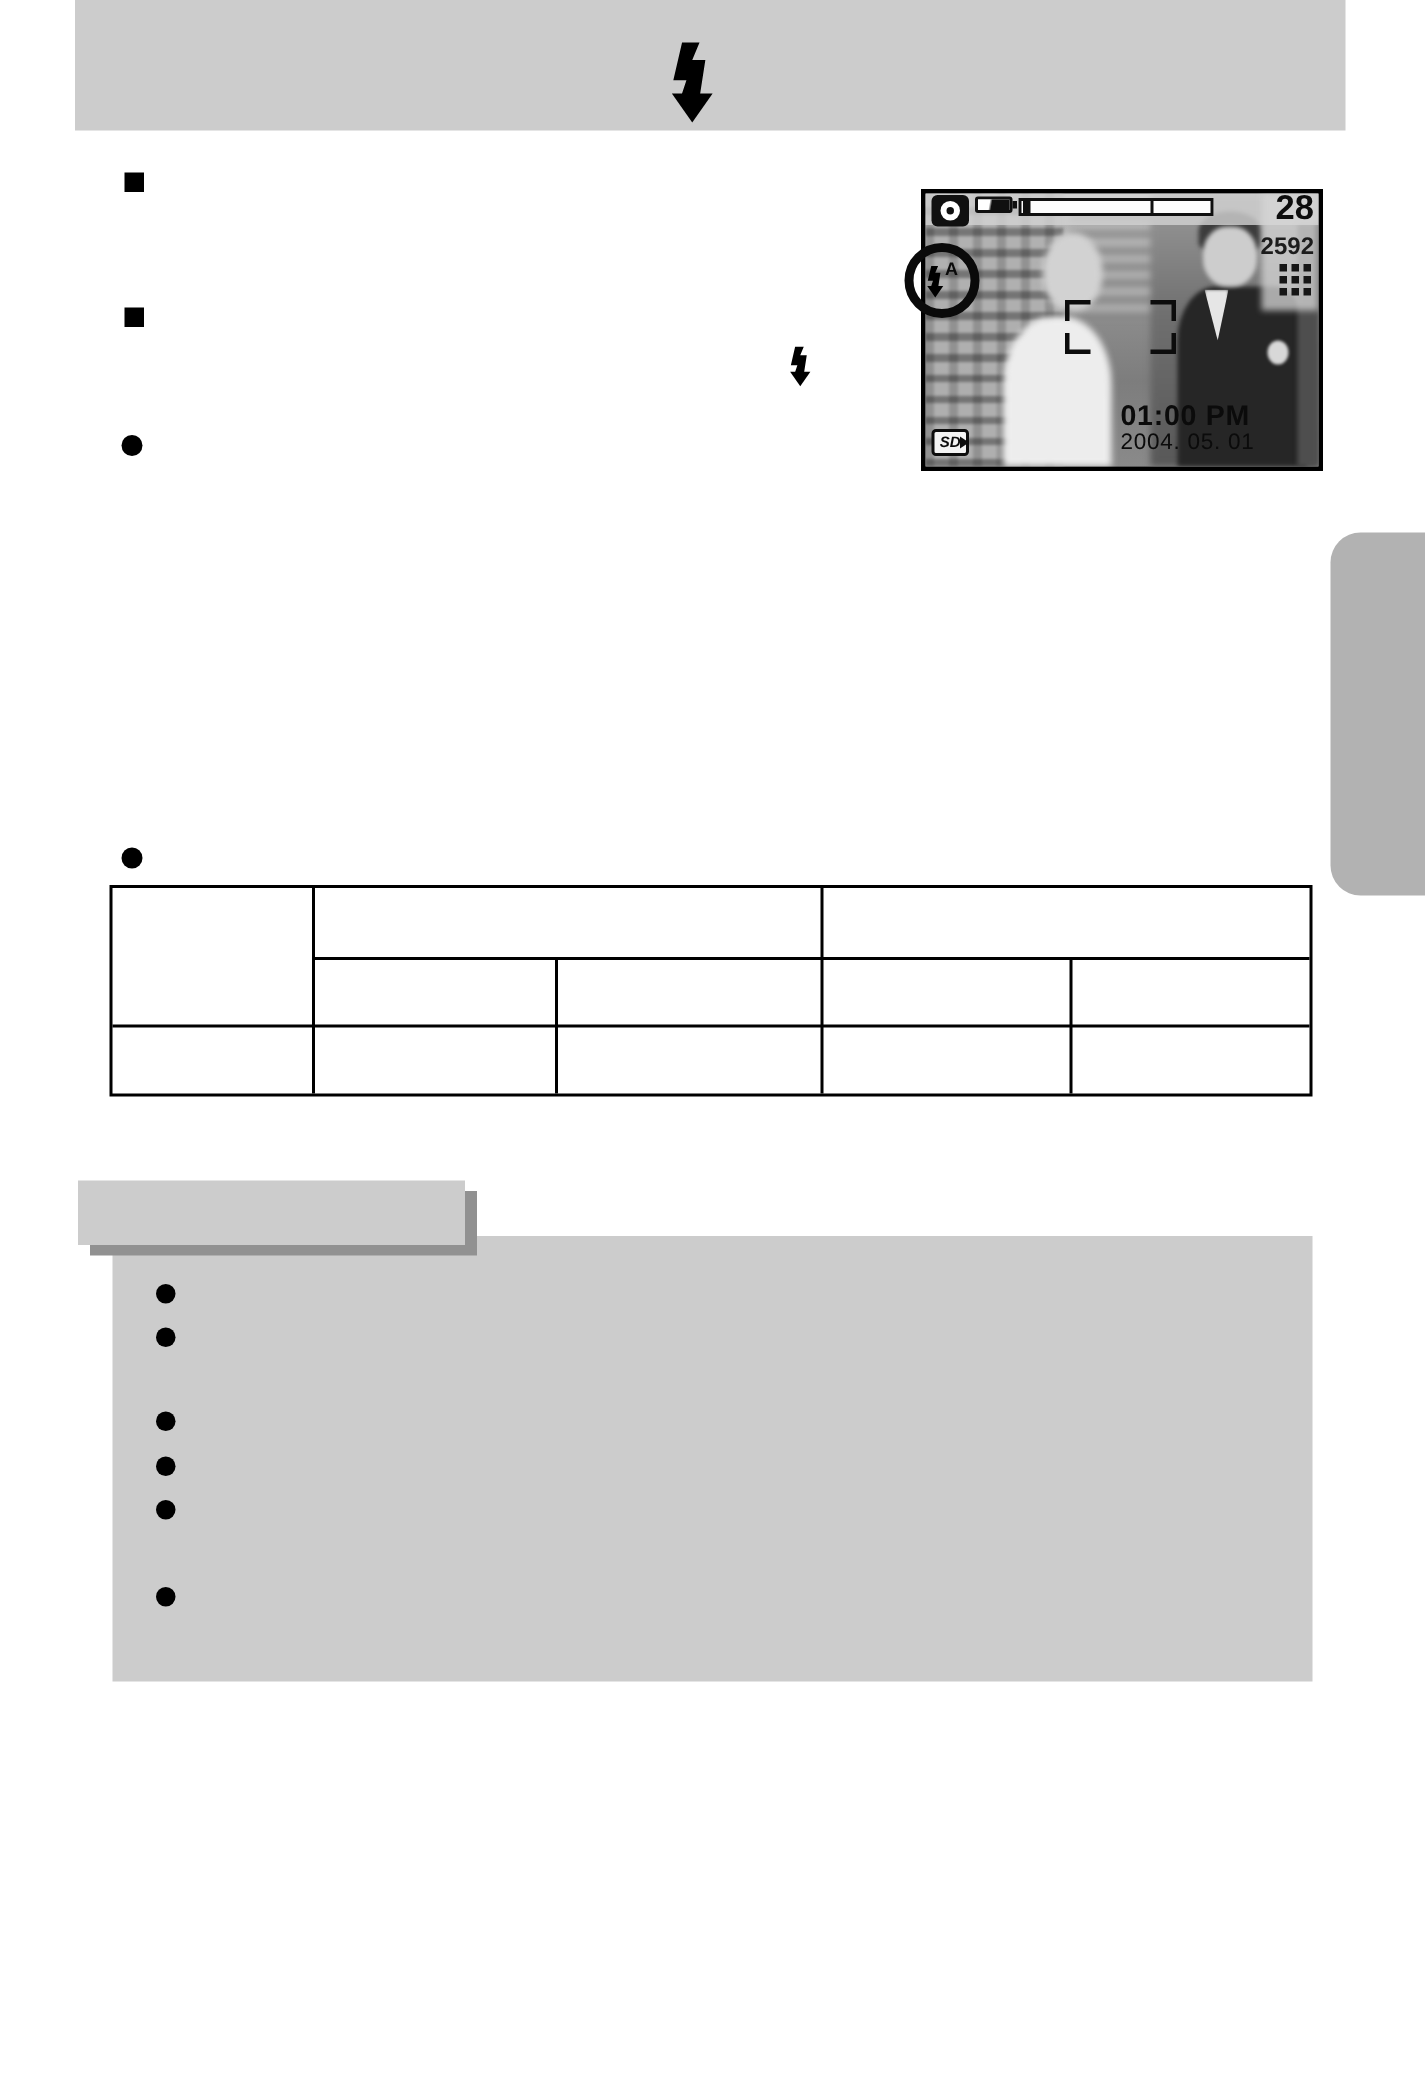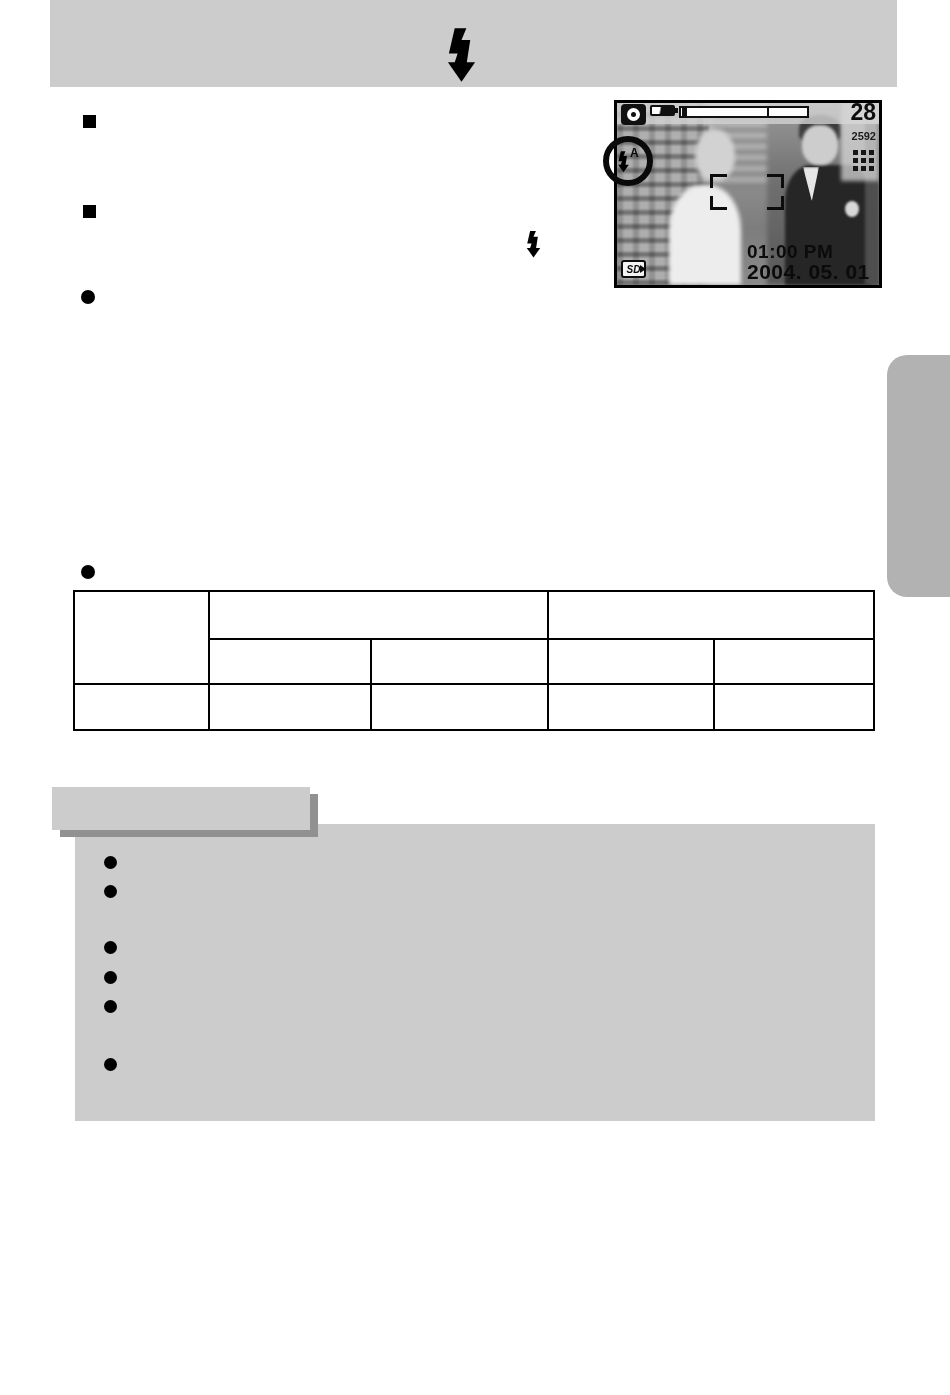--- a/index.html
+++ b/index.html
@@ -9,21 +9,21 @@
   
   .header-bar{position:absolute;left:50px;top:0;width:847px;height:87px;background:#cccccc;}
   .header-bolt{position:absolute;left:395px;top:28px;width:33px;height:55px;}
 
   
   .sq-bullet{position:absolute;width:13px;height:13px;background:#000;}
   .dot-bullet{position:absolute;width:14px;height:14px;border-radius:50%;background:#000;}
   .inline-bolt{position:absolute;left:525px;top:231px;width:17px;height:27px;}
 
   
-  .lcd{position:absolute;left:614px;top:100px;width:268px;height:188px;
+  .lcd{position:absolute;left:614px;top:126px;width:268px;height:188px;
        border:3px solid #000;box-sizing:border-box;background:#8f8f8f;}
   .lcd .photo{position:absolute;inset:0;overflow:hidden;}
   .ph{position:absolute;}
   .ph-base{inset:0;background:linear-gradient(180deg,#cdcdcd 0px,#b8b8b8 22px,#a2a2a2 42px,#8e8e8e 75px,#7d7d7d 125px,#8a8a8a 182px);}
   .ph-building{left:0;top:0;width:92px;height:182px;filter:blur(1px);opacity:.95;
       background:#9d9d9d;
       background-image:repeating-linear-gradient(0deg,rgba(70,70,70,.55) 0 5px,rgba(190,190,190,.35) 5px 14px),
                        repeating-linear-gradient(90deg,rgba(80,80,80,.45) 0 6px,rgba(200,200,200,.30) 6px 16px);}
   .ph-building2{left:96px;top:14px;width:75px;height:70px;filter:blur(2px);opacity:.8;
       background:#a8a8a8;
@@ -51,34 +51,34 @@
   .cam-icon{position:absolute;left:4px;top:1px;width:25px;height:21px;background:#101010;border-radius:4px;}
   .cam-icon .lens{position:absolute;left:6px;top:4px;width:13px;height:13px;border-radius:50%;background:#fff;}
   .cam-icon .lens::after{content:"";position:absolute;left:4px;top:4px;width:5px;height:5px;border-radius:50%;background:#101010;}
   .battery{position:absolute;left:33px;top:2px;width:25px;height:11px;border:2px solid #101010;border-radius:2px;box-sizing:border-box;background:#fff;}
   .battery::before{content:"";position:absolute;right:-5px;top:1px;width:3px;height:5px;background:#101010;}
   .battery .fill{position:absolute;inset:0;background:linear-gradient(100deg,#ffffff 0 36%,#101010 44% 100%);}
   .zoombar{position:absolute;left:62px;top:3px;width:130px;height:12px;border:2px solid #101010;box-sizing:border-box;background:#fdfdfd;}
   .zoombar .pos{position:absolute;left:1px;top:0;width:5px;height:8px;background:#101010;}
   .zoombar .divider{position:absolute;left:86px;top:0;width:2px;height:8px;background:#101010;}
   .shots{position:absolute;right:3px;top:-4px;font-size:23px;font-weight:bold;color:#0d0d0d;}
-  .resolution{position:absolute;right:3px;top:27px;font-size:11px;font-weight:bold;color:#1c1c1c;}
+  .resolution{position:absolute;right:3px;top:27px;font-size:16px;font-weight:bold;color:#1c1c1c;}
   .qdots{position:absolute;right:5px;top:47px;display:grid;grid-template-columns:repeat(3,5px);grid-auto-rows:5px;gap:3px;}
   .qdots span{background:#161616;}
   .flash-ring{position:absolute;left:-14px;top:33px;width:50px;height:50px;border:6px solid #0a0a0a;border-radius:50%;box-sizing:border-box;}
   .flash-ring svg{position:absolute;left:8px;top:9px;}
   .flash-ring .auto-a{position:absolute;left:21px;top:4px;font-size:12px;font-weight:bold;color:#0a0a0a;}
   .focus-frame{position:absolute;left:93px;top:71px;width:74px;height:36px;}
   .focus-frame i{position:absolute;width:14px;height:11px;border:0 solid #0c0c0c;}
   .focus-frame .tl{left:0;top:0;border-left-width:3px;border-top-width:3px;}
   .focus-frame .tr{right:0;top:0;border-right-width:3px;border-top-width:3px;}
   .focus-frame .bl{left:0;bottom:0;border-left-width:3px;border-bottom-width:3px;}
   .focus-frame .br{right:0;bottom:0;border-right-width:3px;border-bottom-width:3px;}
   .lcd-time{position:absolute;left:130px;top:138px;font-size:19px;font-weight:bold;color:#0b0b0b;letter-spacing:.5px;}
-  .lcd-date{position:absolute;left:130px;top:157px;font-size:21px;font-weight:bold;color:#0b0b0b;letter-spacing:.5px;}
+  .lcd-date{position:absolute;left:130px;top:157px;font-size:15px;font-weight:normal;color:#0b0b0b;letter-spacing:.5px;}
   .sd-icon{position:absolute;left:4px;top:157px;width:25px;height:18px;background:#f4f4f4;border:2px solid #0d0d0d;
            border-radius:3px;box-sizing:border-box;font-size:10px;font-weight:bold;color:#0d0d0d;
            display:flex;align-items:center;justify-content:center;font-style:italic;}
   .sd-icon::after{content:"";position:absolute;right:-2px;top:3px;width:0;height:0;
            border-top:4px solid transparent;border-bottom:4px solid transparent;border-left:6px solid #0d0d0d;}
 
   
   .spec-table{position:absolute;left:73px;top:590px;width:802px;height:141px;border:2px solid #000;box-sizing:border-box;background:#fff;}
   .spec-table .v{position:absolute;width:2px;background:#000;}
   .spec-table .h{position:absolute;height:2px;background:#000;}

